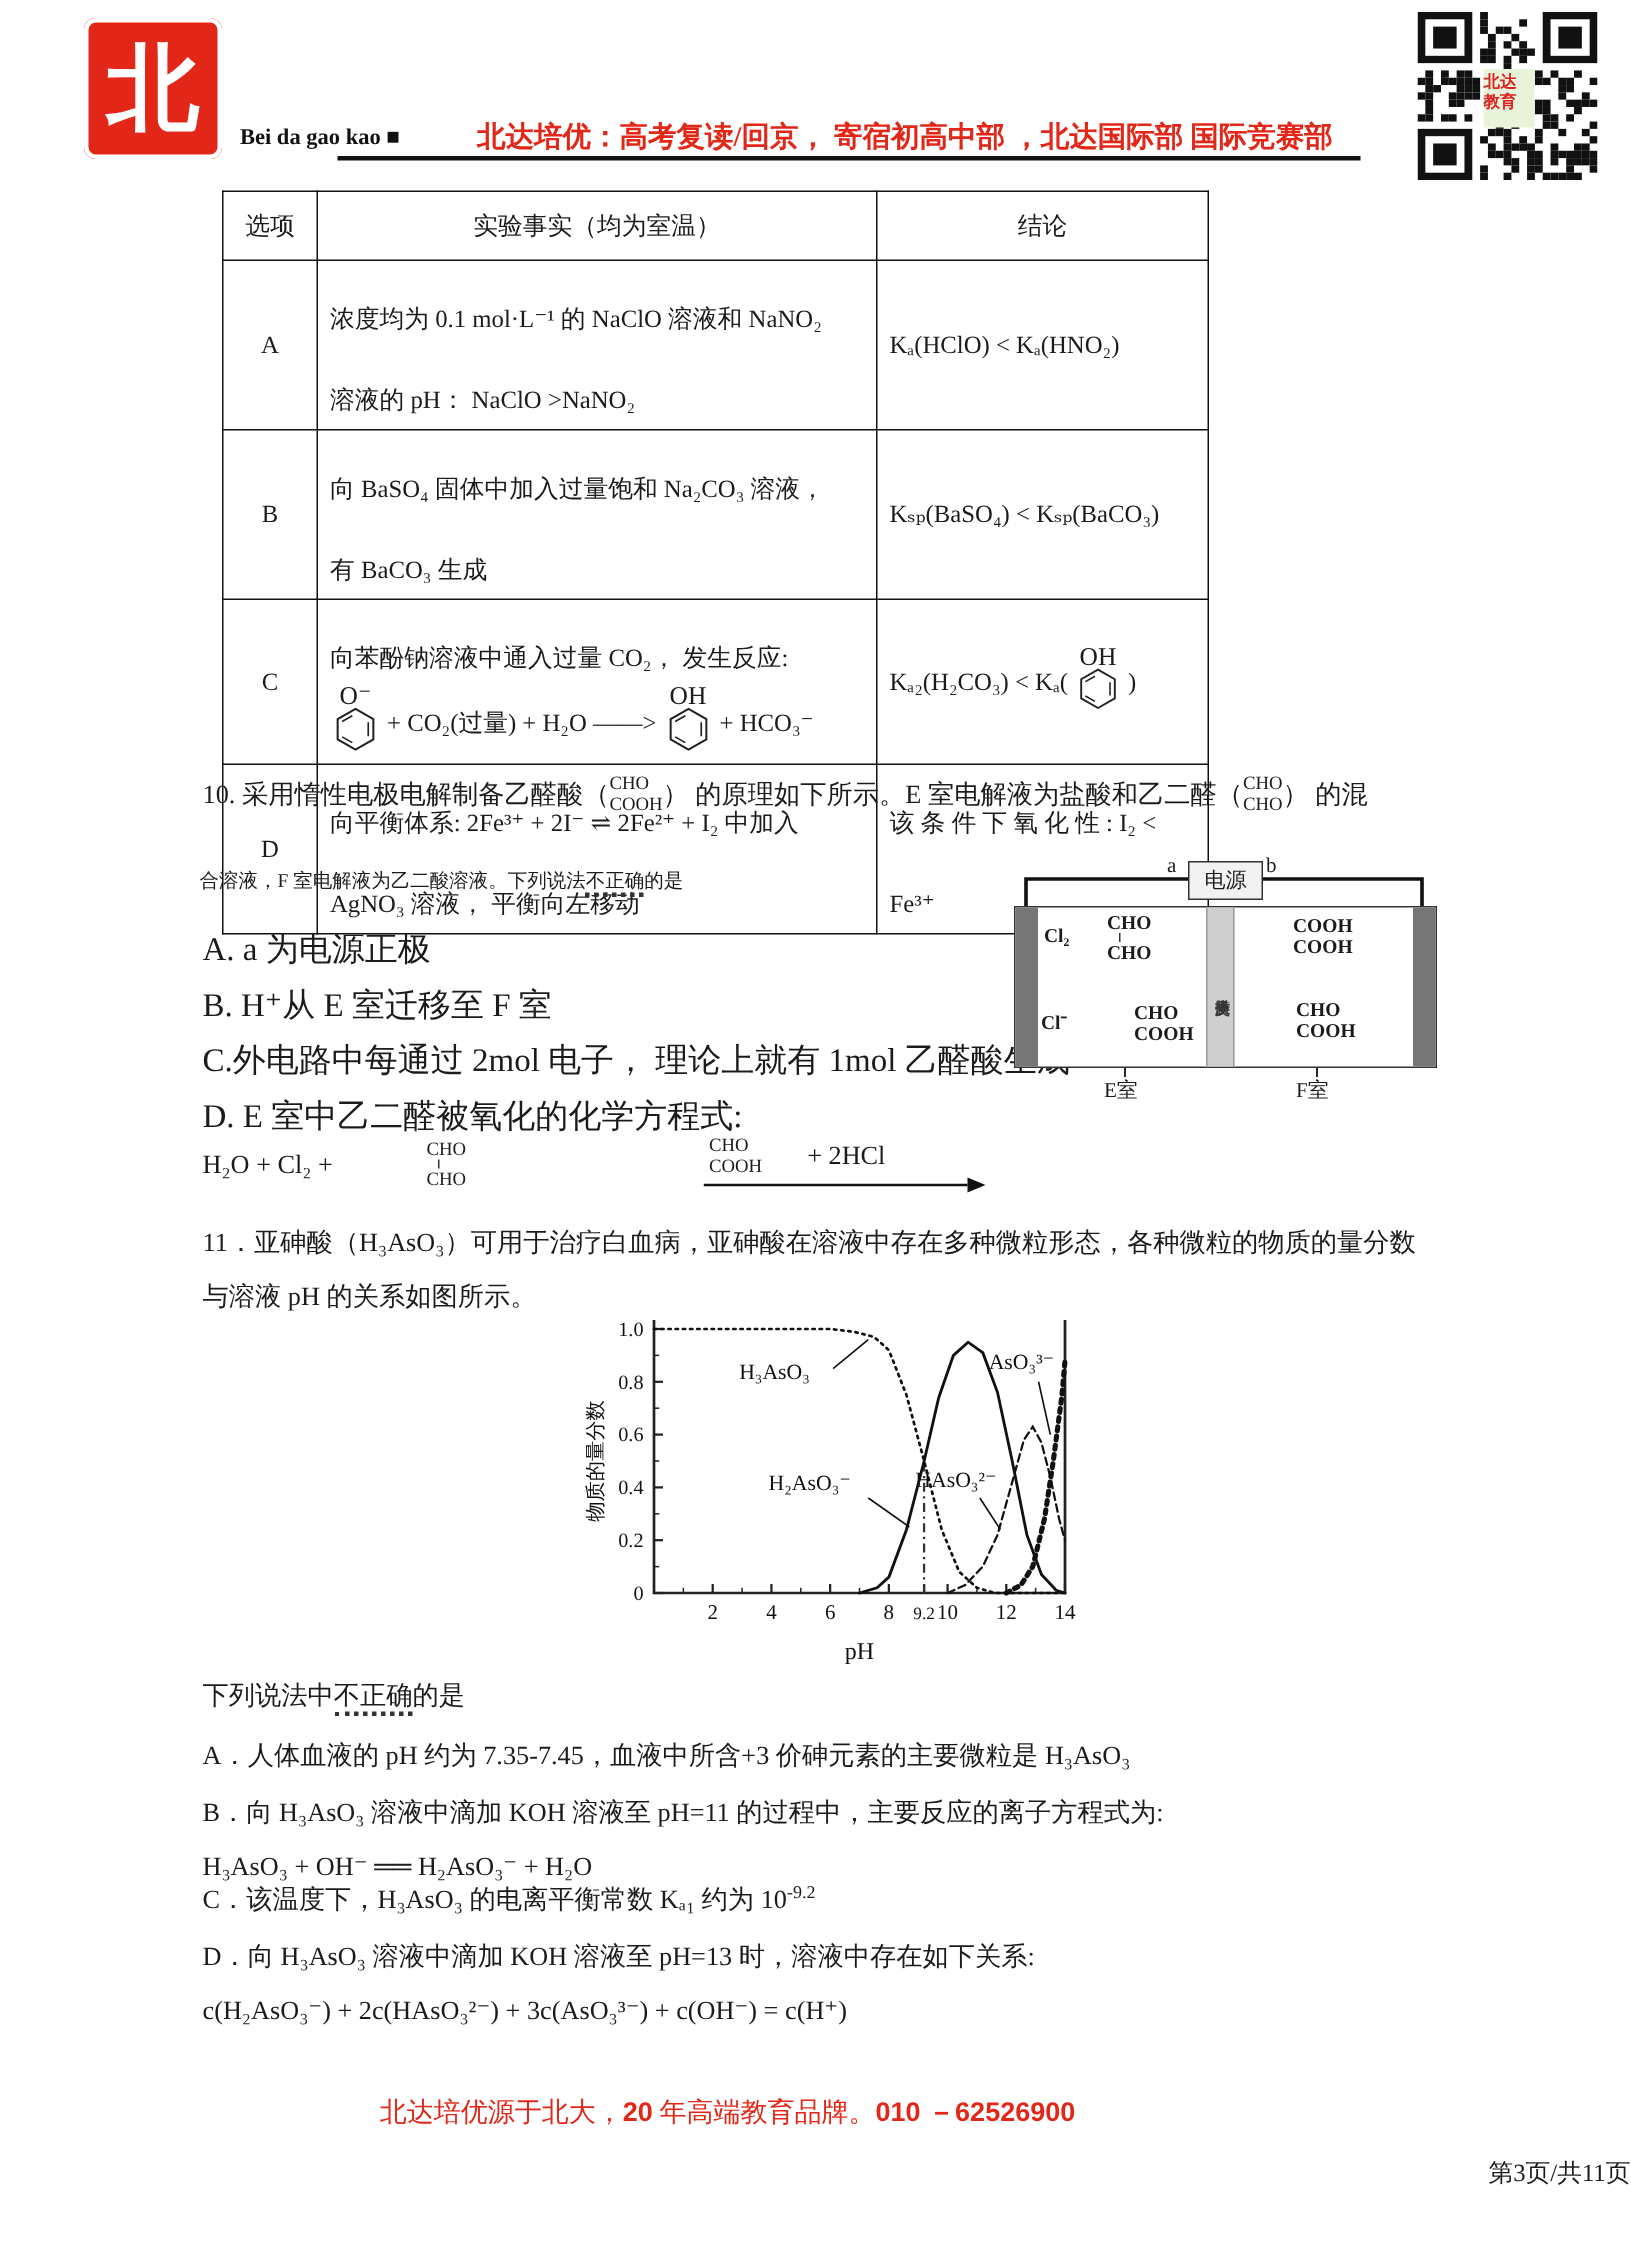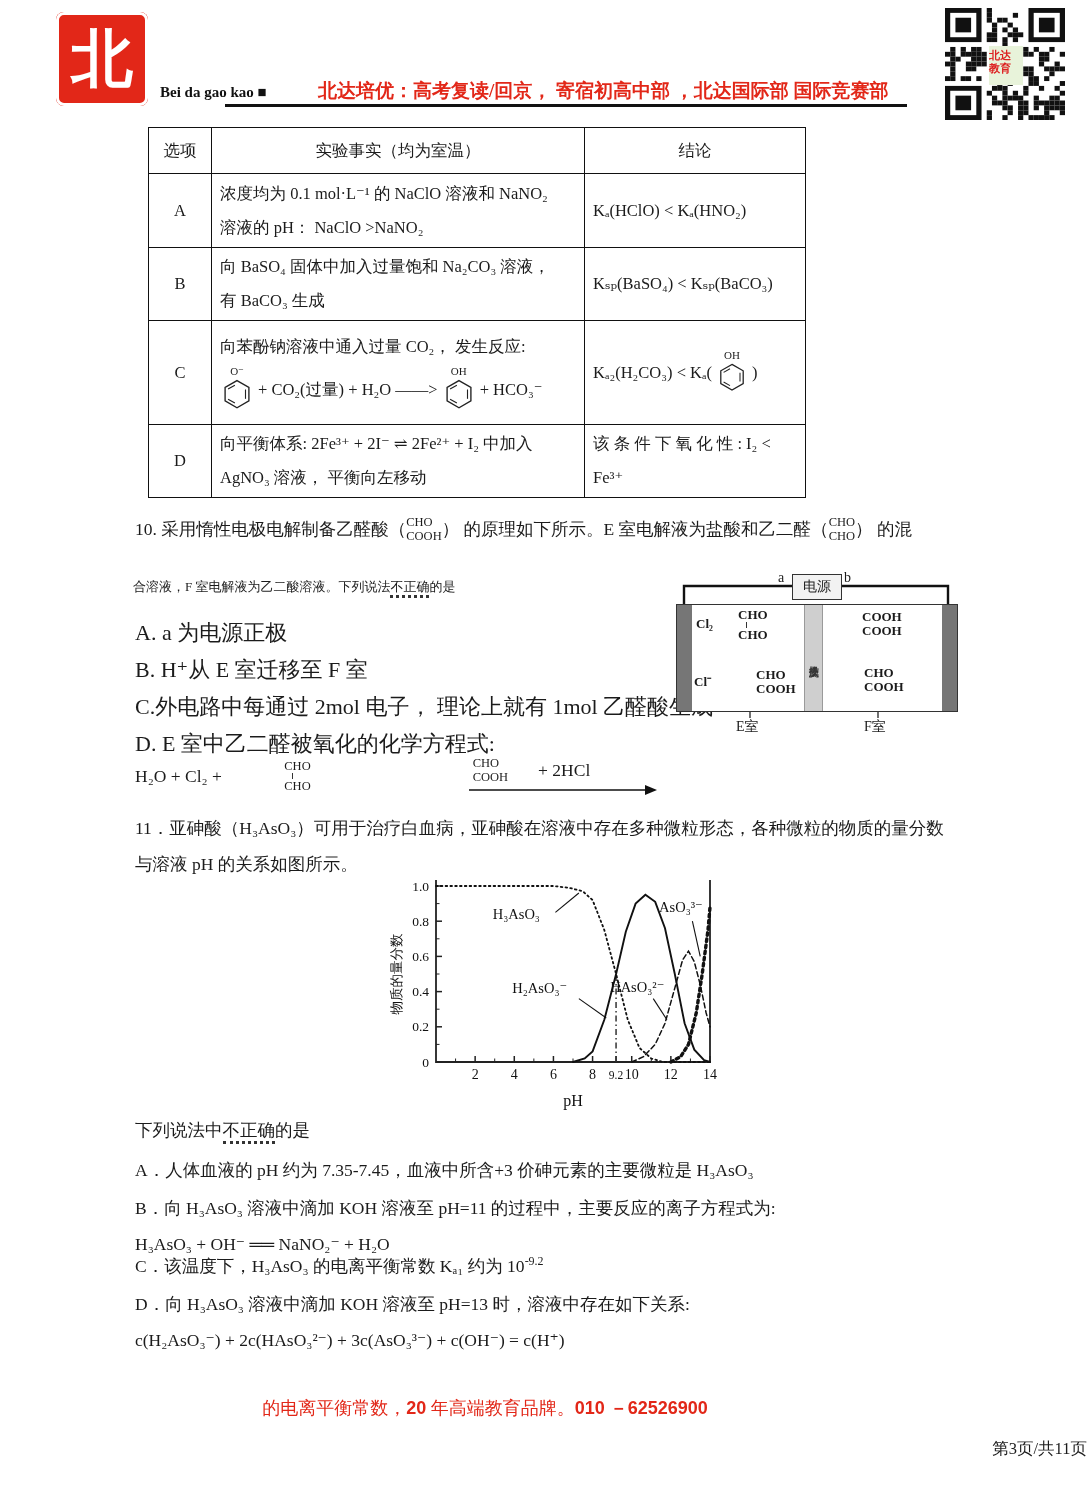--- a/index.html
+++ b/index.html
@@ -20,25 +20,25 @@
   .qr-label{position:absolute;left:44px;top:38px;width:34px;height:36px;background:#e8f3da;
         color:#d22;font-size:11px;line-height:13px;text-align:left;font-weight:bold;padding-top:3px;}
   
   table.qtable{position:absolute;left:148px;top:127px;border-collapse:collapse;table-layout:fixed;}
   table.qtable td,table.qtable th{border:1.8px solid #111;font-size:16.5px;font-weight:normal;
         padding:2px 8px;vertical-align:middle;}
   .c-opt{width:46px;text-align:center;}
   .c-fact{width:356px;}
   .c-conc{width:204px;}
   th.c-fact,th.c-conc{text-align:center;}
-  .fact .ln{line-height:34px;}
+  .fact .ln{line-height:34px;margin-top:20px;}
   .conc{line-height:30px;}
   .rxn{display:flex;align-items:center;gap:4px;line-height:normal;margin:2px 0;}
   .ring{display:inline-flex;flex-direction:column;align-items:center;line-height:1;}
-  .ring .rlabel{font-size:11px;line-height:11px;}
+  .ring .rlabel{font-size:17px;line-height:11px;}
   .emph{border-bottom:3px dotted #333;padding-bottom:1px;}
   .stack{display:inline-flex;flex-direction:column;align-items:flex-start;font-size:12.5px;
          line-height:1.12;vertical-align:middle;}
   .bond{width:1px;height:6px;background:#333;margin:0 0 0 8px;}
   
   .q10{position:relative;margin:0;padding:0;}
   .q10 .stemline1{position:absolute;left:135px;top:515px;width:900px;display:flex;align-items:center;
         font-size:17.5px;}
   .q10 .stemline2{position:absolute;left:133px;top:578px;font-size:13px;}
   .q10 .opt{position:absolute;left:135px;font-size:22px;}
@@ -478,25 +478,25 @@
         <text x="13" y="102" font-size="13.5" text-anchor="middle" transform="rotate(-90 13 102)">物质的量分数</text>
         <text x="185" y="234" font-size="16" text-anchor="middle">pH</text>
       </svg>
   </div>
 
   <div class="q11b qa1">
     <span>下列说法中</span><span class="emph">不正确</span><span>的是</span>
   </div>
   <div class="q11b qa2">A．人体血液的 pH 约为 7.35-7.45，血液中所含+3 价砷元素的主要微粒是 H₃AsO₃</div>
   <div class="q11b qa3">B．向 H₃AsO₃ 溶液中滴加 KOH 溶液至 pH=11 的过程中，主要反应的离子方程式为:</div>
-  <div class="q11b qa4">H₃AsO₃ + OH⁻ ══ NaNO₂⁻ + H₂O</div>
+  <div class="q11b qa4">H₃AsO₃ + OH⁻ ══ H₂AsO₃⁻ + H₂O</div>
   <div class="q11b qa5">
     <span>C．该温度下，H₃AsO₃ 的电离平衡常数 Kₐ₁ 约为 10</span><sup style="font-size:12px;">-9.2</sup>
   </div>
   <div class="q11b qa6">D．向 H₃AsO₃ 溶液中滴加 KOH 溶液至 pH=13 时，溶液中存在如下关系:</div>
   <div class="q11b qa7">c(H₂AsO₃⁻) + 2c(HAsO₃²⁻) + 3c(AsO₃³⁻) + c(OH⁻) = c(H⁺)</div>
 
   <div class="footer-red">
-    <span>的电离平衡常数，</span><b>20</b><span> 年高端教育品牌。</span><b>010 －62526900</b>
+    <span>北达培优源于北大，</span><b>20</b><span> 年高端教育品牌。</span><b>010 －62526900</b>
   </div>
   <div class="pageno">第3页/共11页</div>
 
 </div>
 
 </body></html>

